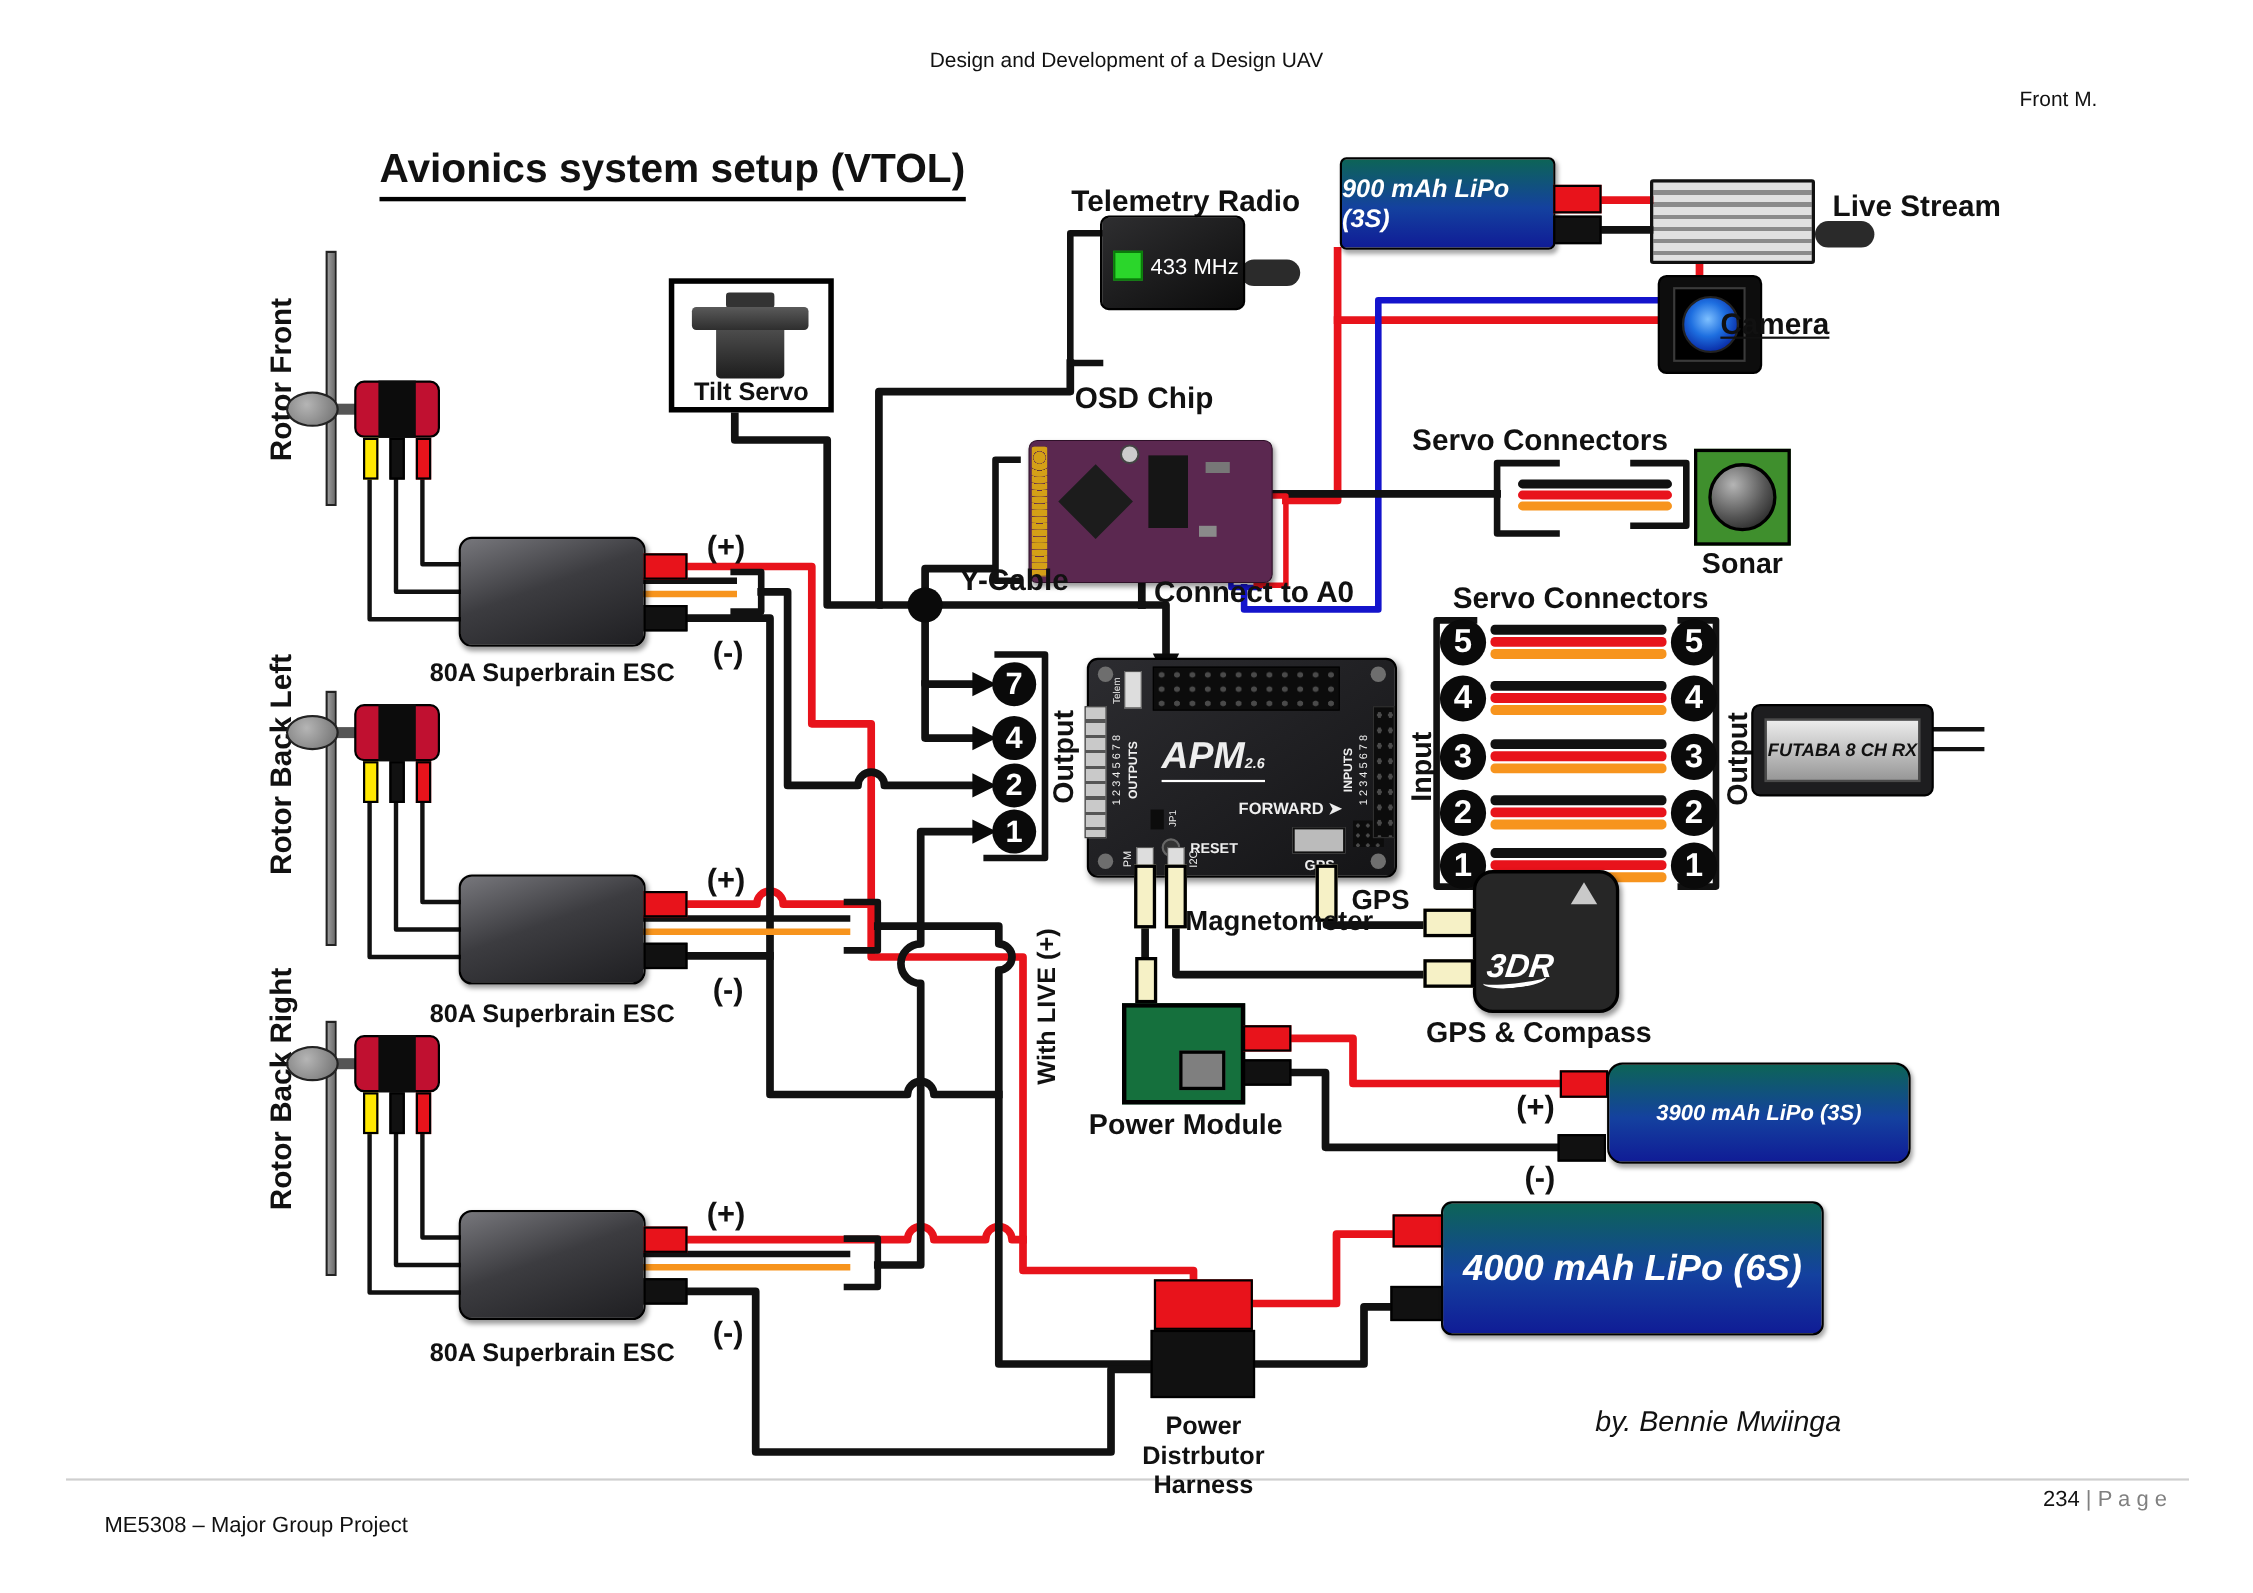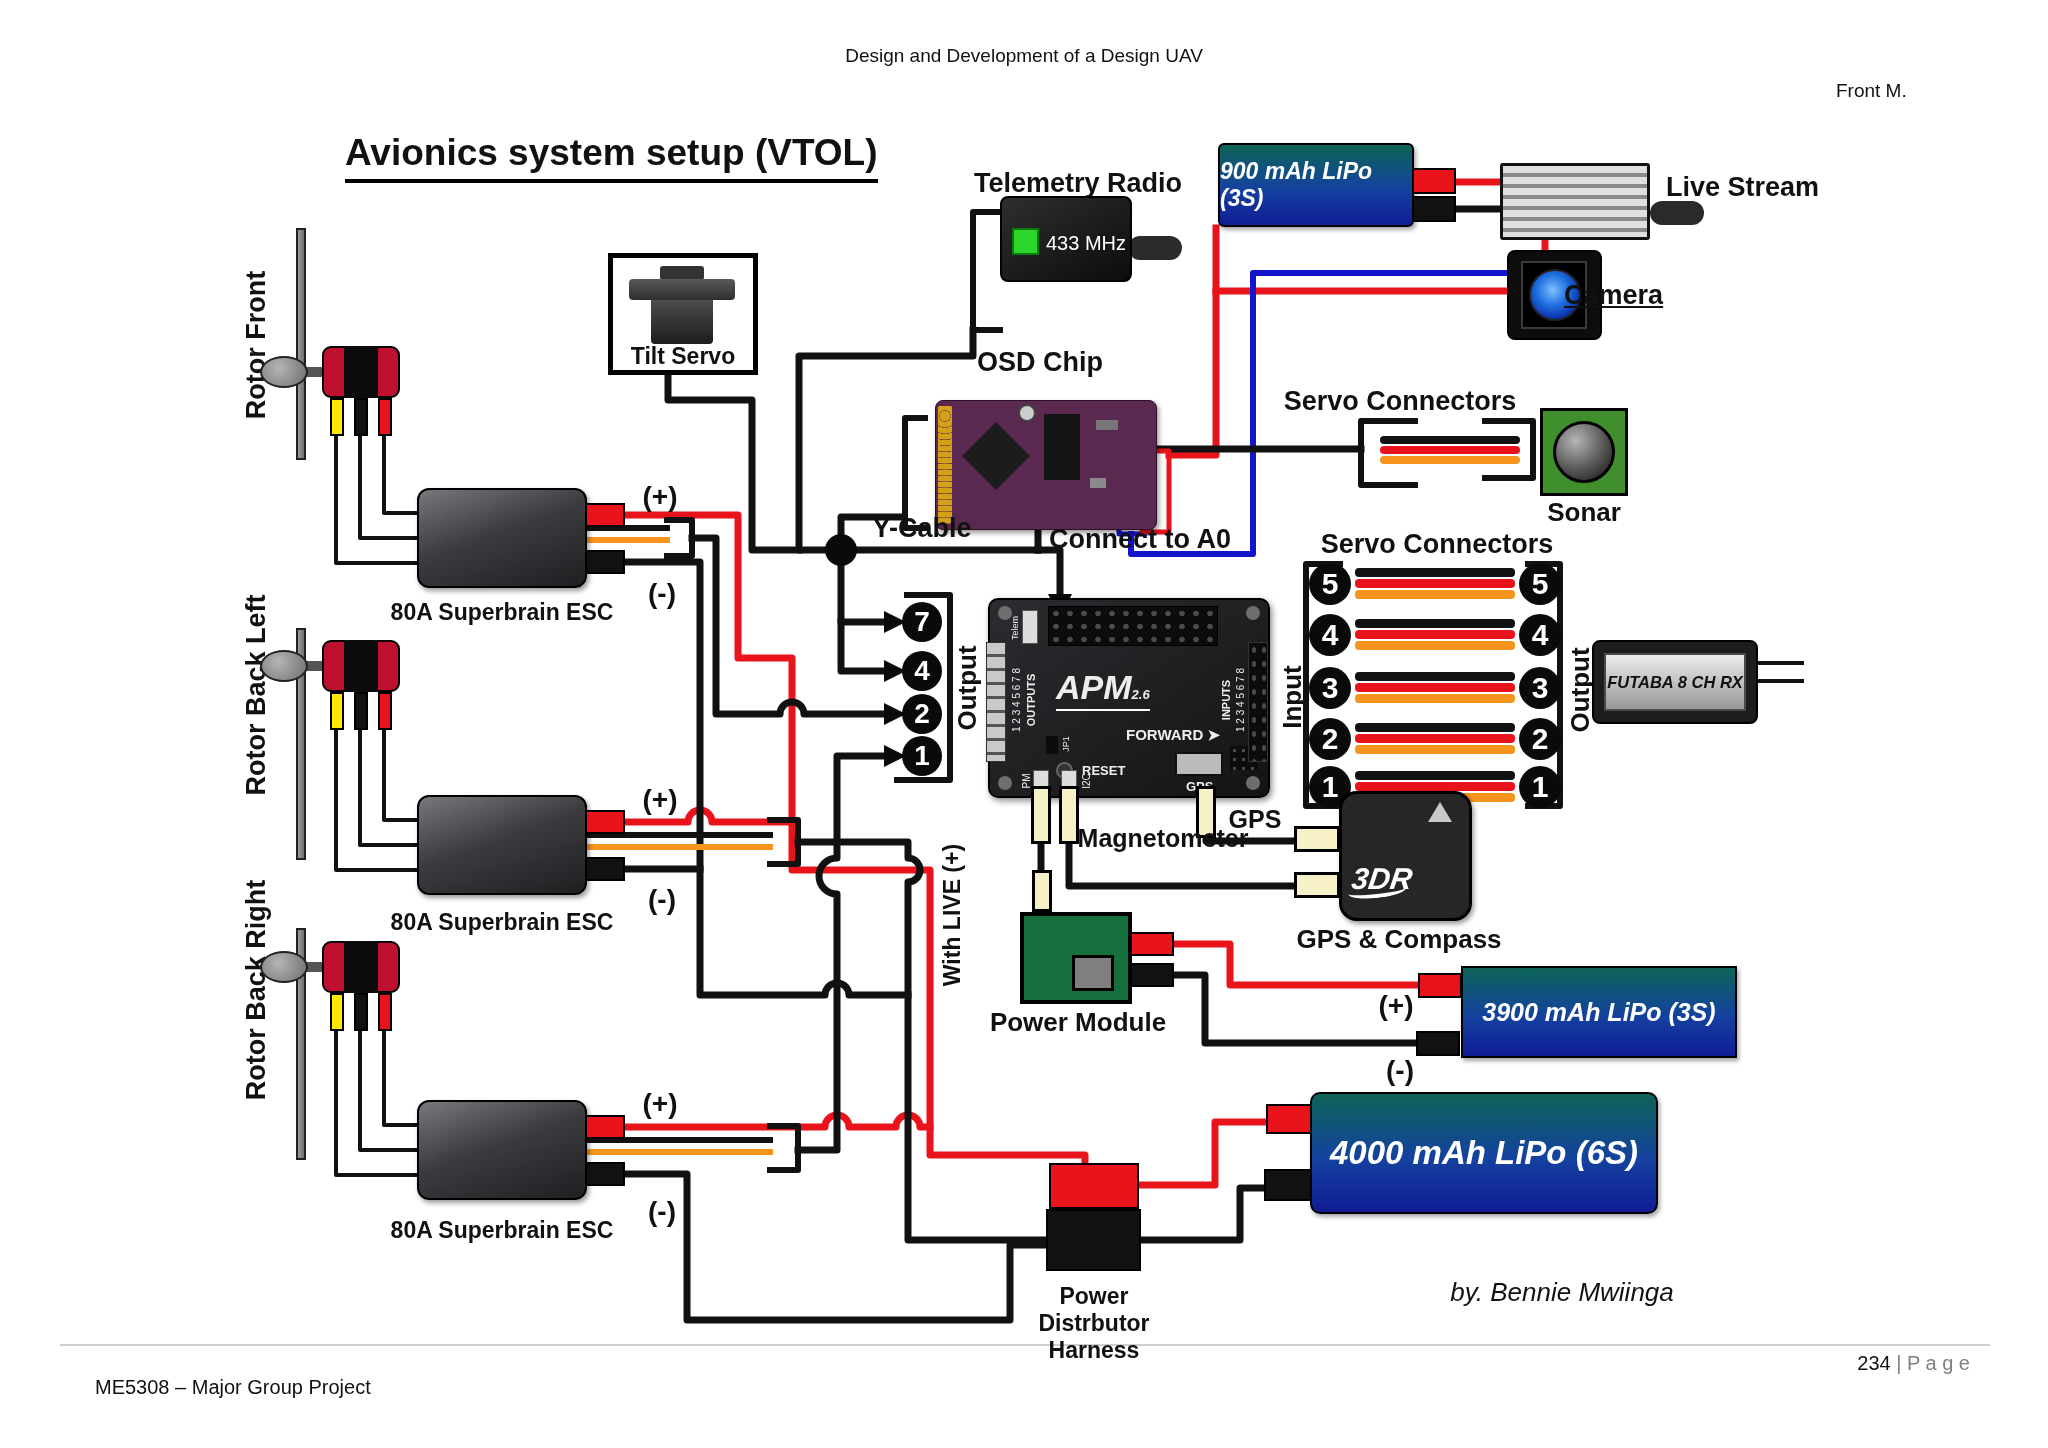--- a/index.html
+++ b/index.html
@@ -343,21 +343,21 @@
 <div class="ctr" style="left:1399px;top:939px;font-size:26px;font-weight:bold;">GPS &amp; Compass</div>
 
 <div class="abs" style="left:1020px;top:912px;width:112px;height:92px;background:#15703d;border:4px solid #000;"></div>
 <div class="abs" style="left:1072px;top:955px;width:42px;height:36px;background:#7f7f7f;border:3px solid #000;"></div>
 <div class="abs conn" style="left:1130px;top:932px;width:44px;height:24px;background:#e8131b;"></div>
 <div class="abs conn" style="left:1130px;top:963px;width:44px;height:24px;background:#111;"></div>
 <div class="ctr" style="left:1078px;top:1022px;font-size:26px;font-weight:bold;">Power Module</div>
 
 <div class="abs conn" style="left:1418px;top:973px;width:44px;height:25px;background:#e8131b;"></div>
 <div class="abs conn" style="left:1416px;top:1031px;width:44px;height:25px;background:#111;"></div>
-<div class="abs battery" style="left:1461px;top:966px;width:276px;height:92px;border-radius:0;font-size:25px;">
+<div class="abs battery" style="left:1461px;top:966px;width:276px;height:92px;border-radius:14px;font-size:20px;">
   <span>3900 mAh LiPo (3S)</span>
 </div>
 <div class="ctr pm28" style="left:1396px;top:1006px;">(+)</div>
 <div class="ctr pm28" style="left:1400px;top:1071px;">(-)</div>
 
 <div class="abs conn" style="left:1266px;top:1104px;width:46px;height:30px;background:#e8131b;"></div>
 <div class="abs conn" style="left:1264px;top:1169px;width:48px;height:32px;background:#111;"></div>
 <div class="abs battery" style="left:1310px;top:1092px;width:348px;height:122px;border-radius:10px;font-size:33px;">
   <span>4000 mAh LiPo (6S)</span>
 </div>

